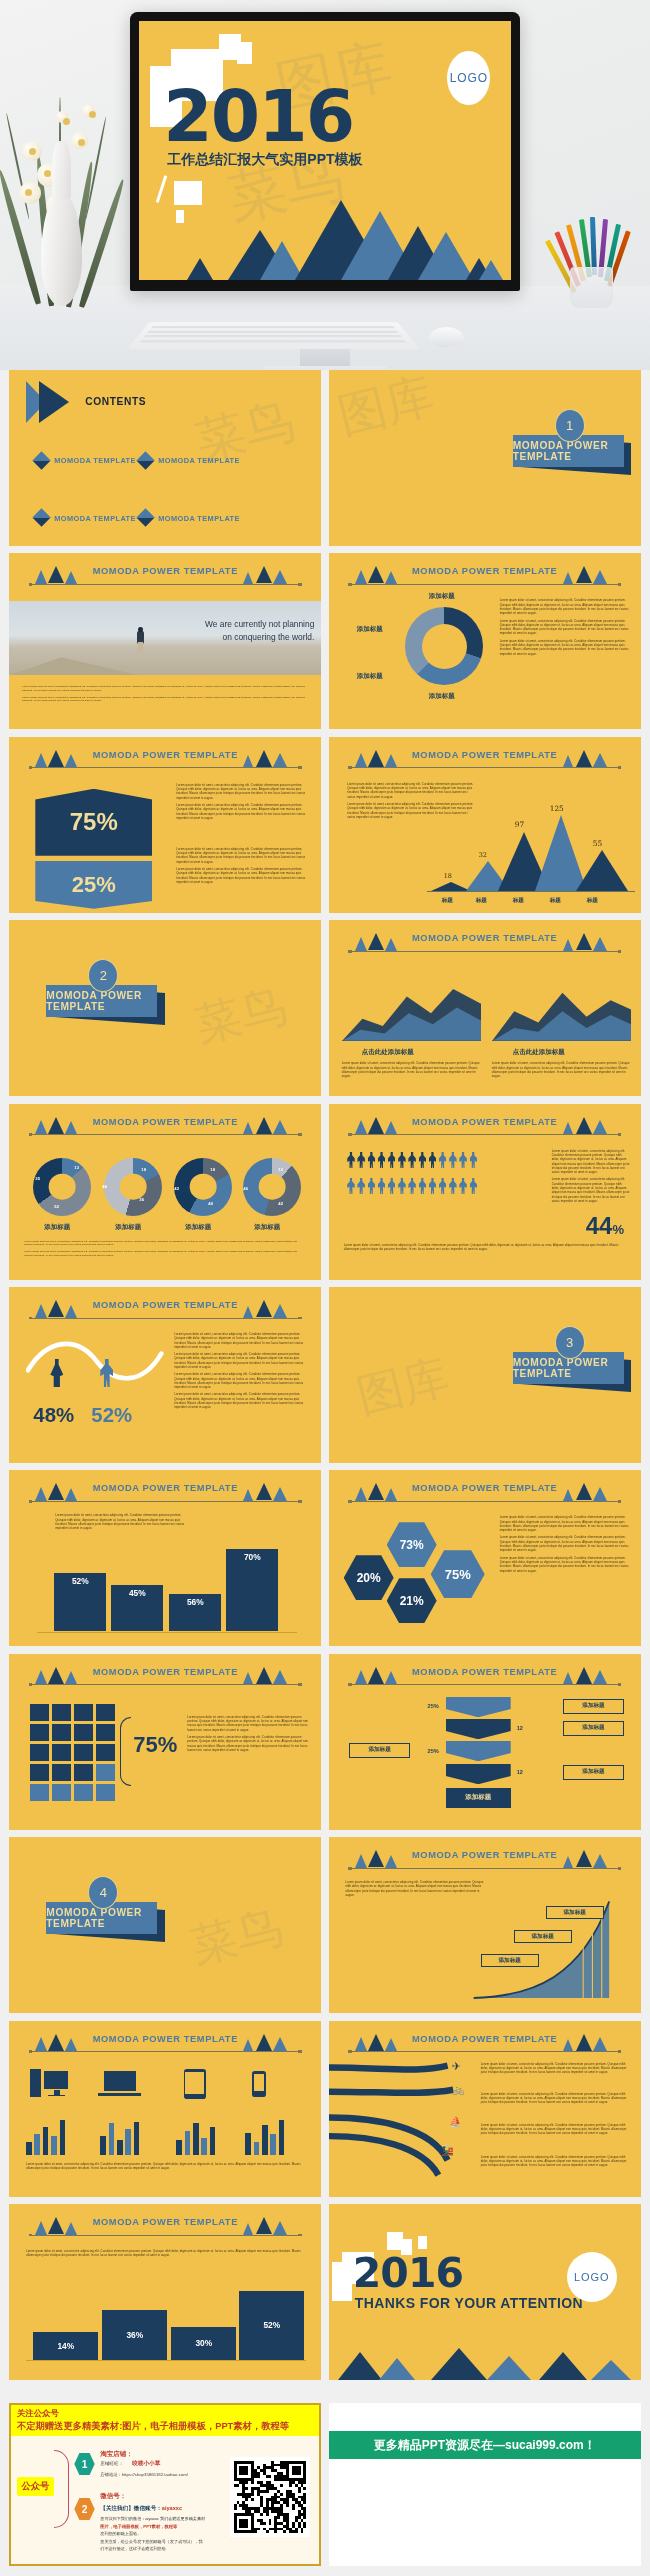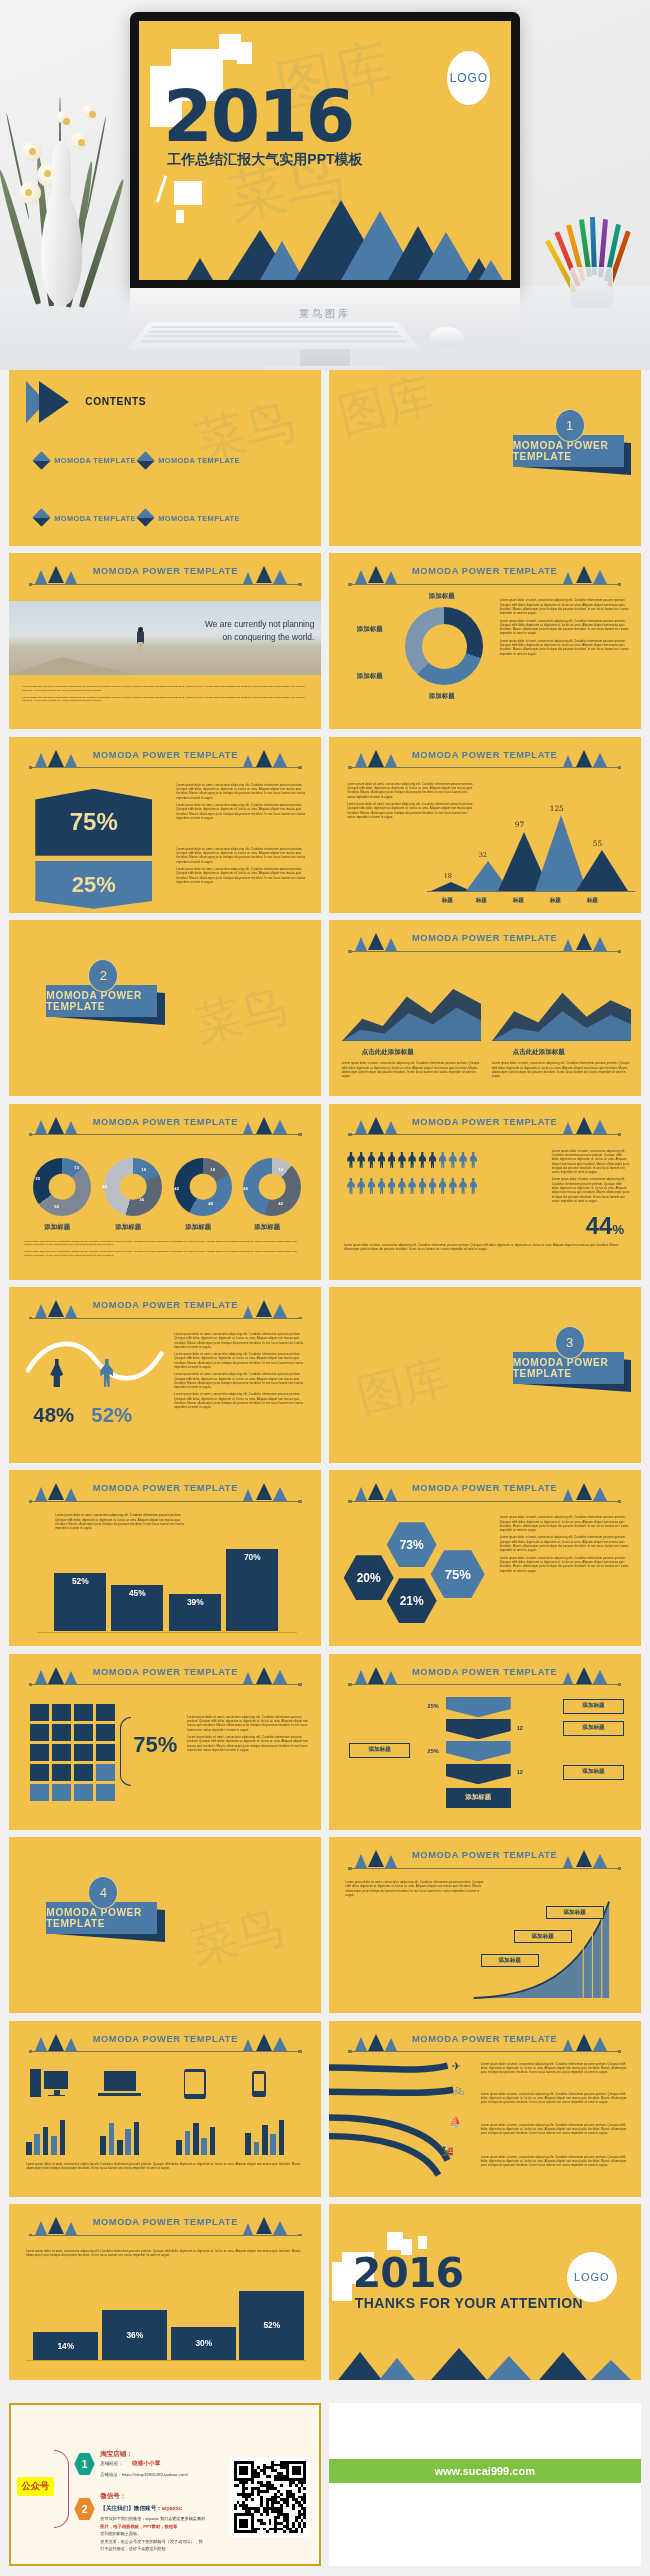--- a/index.html
+++ b/index.html
@@ -177,23 +177,20 @@
         <div class="mtn" style="left:202px;border-left:39px solid transparent;border-right:39px solid transparent;border-bottom:69px solid #4a7aa5;"></div>
         <div class="mtn" style="left:249px;border-left:30px solid transparent;border-right:30px solid transparent;border-bottom:54px solid #1d3d5e;"></div>
         <div class="mtn" style="left:279px;border-left:28px solid transparent;border-right:28px solid transparent;border-bottom:48px solid #4a7aa5;"></div>
         <div class="mtn" style="left:327px;border-left:13px solid transparent;border-right:13px solid transparent;border-bottom:22px solid #1d3d5e;"></div>
         <div class="mtn" style="left:340px;border-left:12px solid transparent;border-right:12px solid transparent;border-bottom:20.4px solid #4a7aa5;"></div>
         <div class="s-year">2016</div>
         <div class="s-sub">工作总结汇报大气实用PPT模板</div>
         <div class="s-logo">LOGO</div>
       </div>
     </div>
-    <div class="mon-base">
-      <span>莱鸟图库</span>
-    </div>
     <div class="mon-neck"></div>
     <div class="mon-foot"></div>
   </div>
 
   <div class="kbd">
     <i style="left:7.4px;top:7.4px;width:254px"></i>
       <i style="left:7.4px;top:15px;width:254px"></i>
     <i style="left:7.4px;top:22px;width:254px"></i>
       <i style="left:7.4px;top:30px;width:254px"></i>
   </div>
@@ -535,21 +532,21 @@
         <div class="mini" style="left:56px;border-left:6.5px solid transparent;border-right:6.5px solid transparent;border-bottom:13px solid #4a7aa5;top:4.6px;"></div>
         <div class="mini" style="left:234px;border-left:5.6px solid transparent;border-right:5.6px solid transparent;border-bottom:12px solid #4a7aa5;top:5.6px;"></div>
         <div class="mini" style="left:247px;border-left:8.4px solid transparent;border-right:8.4px solid transparent;border-bottom:17.6px solid #1d3d5e;top:0;"></div>
         <div class="mini" style="left:264px;border-left:7.4px solid transparent;border-right:7.4px solid transparent;border-bottom:14px solid #4a7aa5;top:3.7px;"></div>
       </div>
       <div class="lorem s3" style="position:absolute;left:46px;top:43px;width:130px;">
           <p>Lorem ipsum dolor sit amet, consectetur adipiscing elit. Curabitur elementum posuere pretium. Quisque nibh dolor, dignissim ac dignissim ut, luctus ac urna. Aliquam aliquet non massa quis tincidunt. Mauris ullamcorper justo tristique dui posuere tincidunt. In nec lacus laoreet orci varius imperdiet sit amet in augue.</p>
         </div>
       <div class="bar" style="left:45px;bottom:15px;width:52px;height:58px;">52%</div>
       <div class="bar" style="left:102px;bottom:15px;width:52px;height:46px;">45%</div>
-      <div class="bar" style="left:160px;bottom:15px;width:52px;height:37px;">39%</div>
+      <div class="bar" style="left:160px;bottom:15px;width:52px;height:37px;">56%</div>
       <div class="bar" style="left:217px;bottom:15px;width:52px;height:82px;">70%</div>
       <div style="position:absolute;left:28px;bottom:13px;width:260px;height:0.9px;background:#c9a227;"></div>
     </div>
 
     <div class="slide">
       <div class="hdr">
         <div class="ttl">MOMODA POWER TEMPLATE</div>
         <div class="rule"></div>
         <div class="mini" style="left:26px;border-left:6.5px solid transparent;border-right:6.5px solid transparent;border-bottom:14px solid #4a7aa5;top:3.7px;"></div>
         <div class="mini" style="left:39px;border-left:8.4px solid transparent;border-right:8.4px solid transparent;border-bottom:17.6px solid #1d3d5e;top:0;"></div>
@@ -818,20 +815,24 @@
         <div class="mtn" style="left:158px;border-left:22px solid transparent;border-right:22px solid transparent;border-bottom:24px solid #4a7aa5;"></div>
         <div class="mtn" style="left:210px;border-left:24px solid transparent;border-right:24px solid transparent;border-bottom:28px solid #1d3d5e;"></div>
         <div class="mtn" style="left:262px;border-left:20.4px solid transparent;border-right:20.4px solid transparent;border-bottom:20.4px solid #4a7aa5;"></div>
       </div>
     </div>
   </div>
 </div>
 
 <div class="footers">
   <div class="promo">
+    <div class="promo-top">
+      <div class="l1">关注公众号</div>
+      <div class="l2">不定期赠送更多精美素材:图片，电子相册模板，PPT素材，教程等</div>
+    </div>
     <div class="gzh">公众号</div>
     <div class="brace"></div>
     <div class="hexnum" style="left:63px;top:48px;background:#1aa08a;">1</div>
     <div style="position:absolute;left:89px;top:45px;font-size:6.5px;font-weight:bold;color:#c0392b;">淘宝店铺：</div>
     <div style="position:absolute;left:89px;top:56px;font-size:4.6px;color:#333;">店铺旺旺：</div>
     <div style="position:absolute;left:121px;top:55px;font-size:5.6px;font-weight:bold;color:#c0392b;">咬喽小小草</div>
     <div style="position:absolute;left:89px;top:67px;font-size:4.3px;color:#444;">店铺地址：https://shop35865182.taobao.com/</div>
     <div class="hexnum" style="left:63px;top:93px;background:#e8892b;">2</div>
     <div style="position:absolute;left:89px;top:87px;font-size:6.5px;font-weight:bold;color:#c0392b;">微信号：</div>
     <div style="position:absolute;left:89px;top:100px;font-size:5.6px;font-weight:bold;color:#14395c;">
@@ -1466,16 +1467,16 @@
           <i></i>
           <i></i>
           <i></i>
           <i style="background: rgb(255, 255, 255);"></i>
           <i></i>
           <i style="background: rgb(255, 255, 255);"></i>
         </div>
     </div>
   </div>
   <div class="green">
-    <div class="g2">www.sucai999.com</div>
+    <div class="g1">更多精品PPT资源尽在—sucai999.com！</div>
   </div>
 </div>
 
 
 </body></html>

